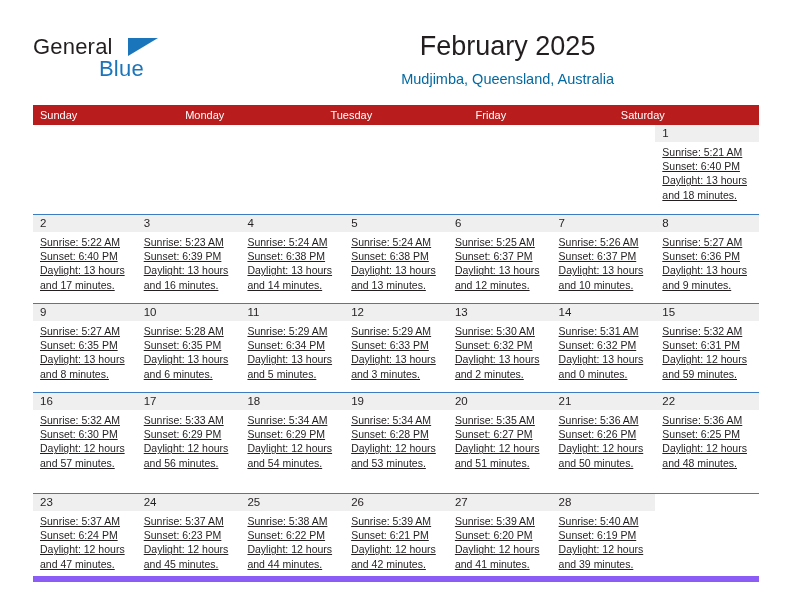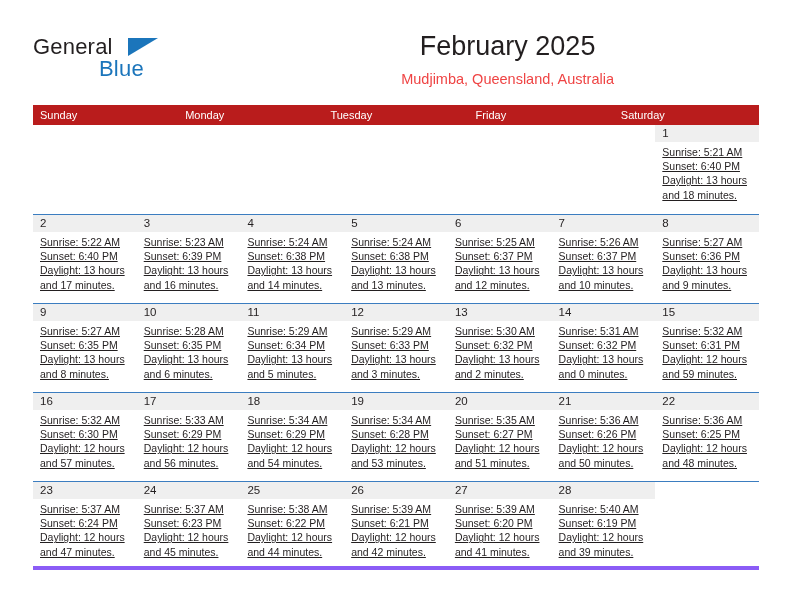--- a/index.html
+++ b/index.html
@@ -73,21 +73,21 @@
   }
   .cal-title {
     font-size: 27px;
     color: #231f20;
     line-height: 32px;
     white-space: nowrap;
   }
   .cal-subtitle {
     margin-top: 8px;
     font-size: 14.5px;
-    color: #ef4444;
+    color: #0369a1;
     line-height: 18px;
     white-space: nowrap;
   }
 
   
   .calendar {
     position: absolute;
     left: 33px;
     top: 105px;
     width: 726px;
@@ -110,21 +110,22 @@
   .week {
     display: flex;
     height: 89px;
     border-top: 1px solid #3b7dc0;
     box-sizing: border-box;
   }
   .week.first {
     border-top: none;
   }
   .week:last-child {
-    border-bottom: 4px solid #8b5cf6;
+    border-bottom: 6px solid #8b5cf6;
+    margin-top: 12px;
   }
 
   .cell {
     flex: 1 1 0;
     box-sizing: border-box;
     position: relative;
     background: #ffffff;
     overflow: hidden;
   }
   .cell.filled .daynum-band {

